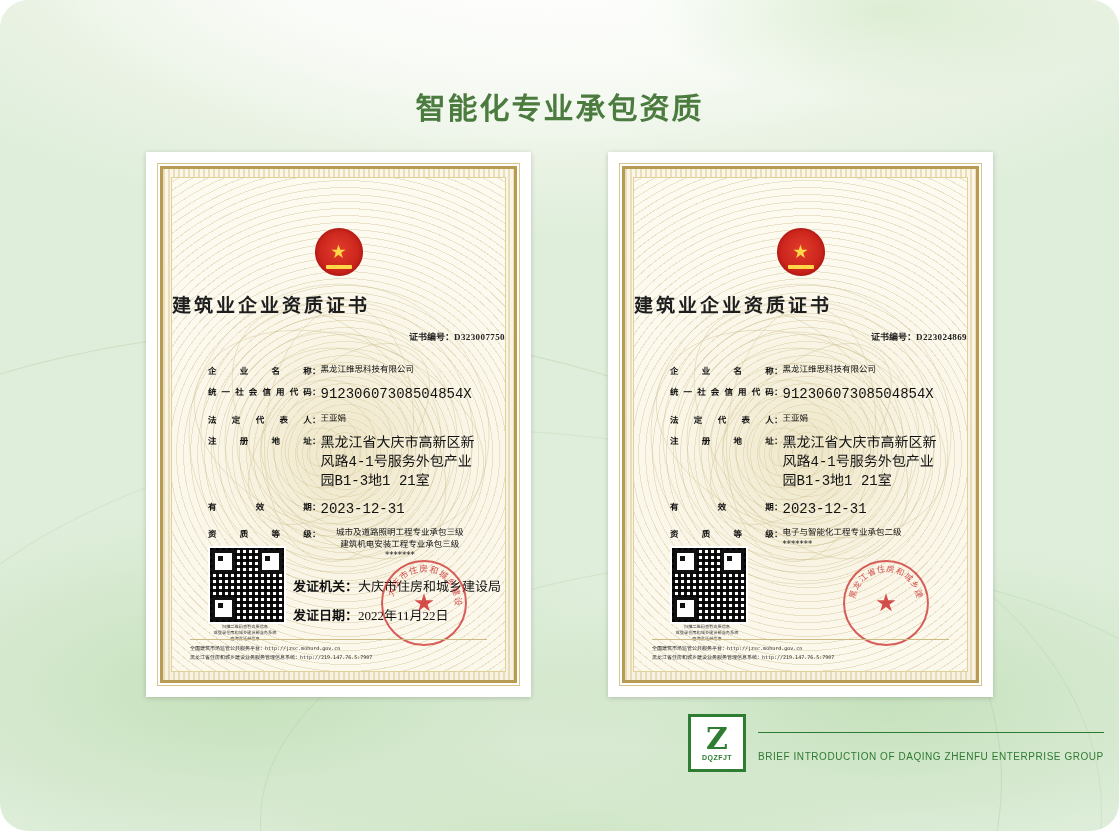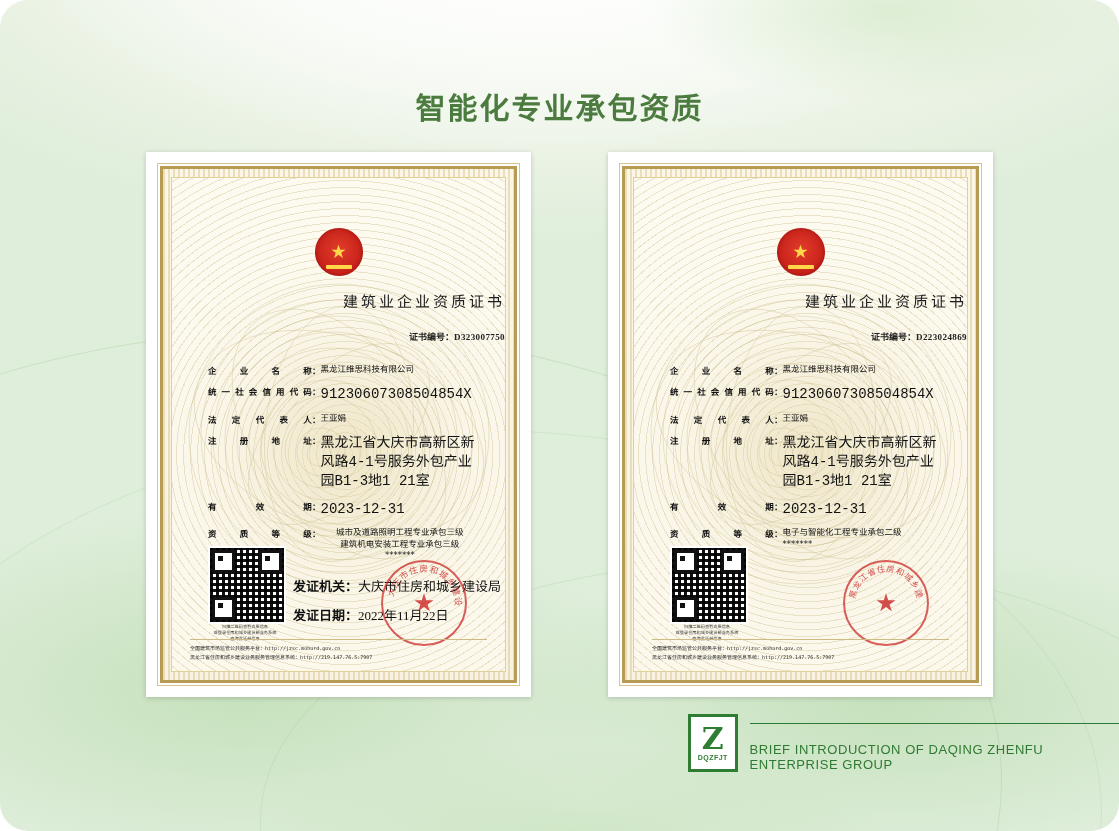--- a/index.html
+++ b/index.html
@@ -142,23 +142,23 @@
     transform: translateX(-50%);
     width: 26px; height: 4px;
     background: #ffd84a;
     border-radius: 1px;
   }
 
   .cert-title {
     position: absolute;
     left: 0; right: 0;
     top: 112px;
-    text-align: right;
-    font-size: 15px;
-    font-weight: normal;
+    text-align: left;
+    font-size: 19px;
+    font-weight: bold;
     letter-spacing: 3px;
     color: #1e1e1e;
     font-family: "DejaVu Sans", "Liberation Sans", sans-serif;
   }
   .cert-no {
     position: absolute;
     left: 0; right: 0;
     top: 152px;
     text-align: right;
     font-size: 9px;
@@ -329,21 +329,21 @@
   .logo-cn {
     font-size: 30px;
     font-weight: bold;
     color: #1f6b27;
     letter-spacing: 1px;
     line-height: 1.05;
     font-family: "DejaVu Sans", "Liberation Sans", sans-serif;
   }
   .logo-en {
     margin-top: 8px;
-    font-size: 13px;
+    font-size: 10px;
     color: #2f7a33;
     letter-spacing: 0.55px;
     border-top: 1px solid #2f7a33;
     padding-top: 18px;
     font-family: "Liberation Sans", sans-serif;
   }
 </style>
 </head>
 <body>
 

